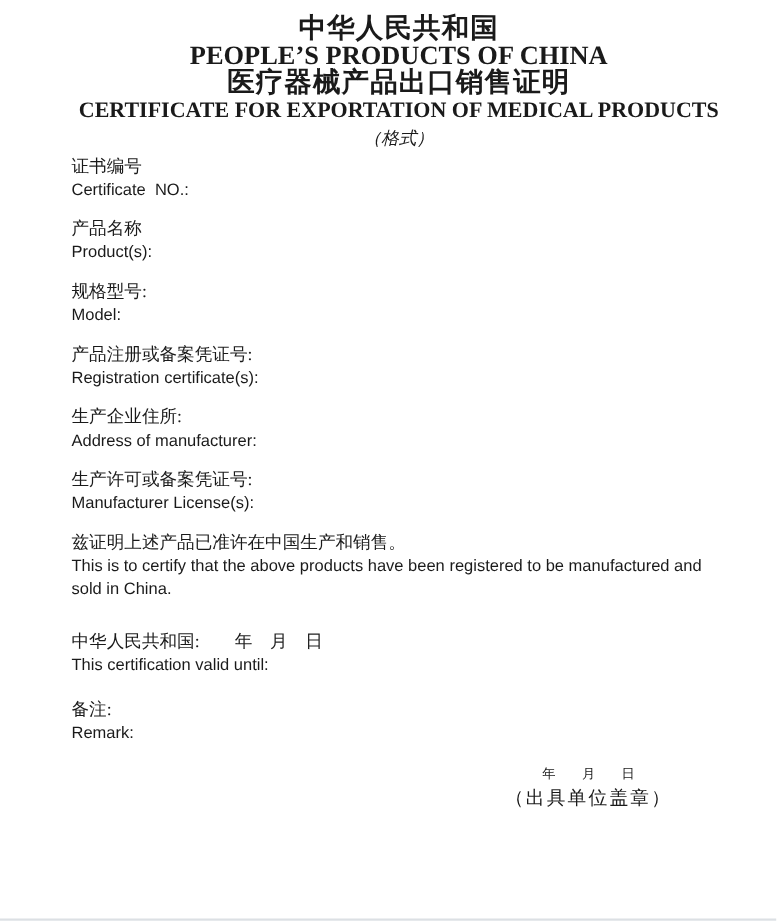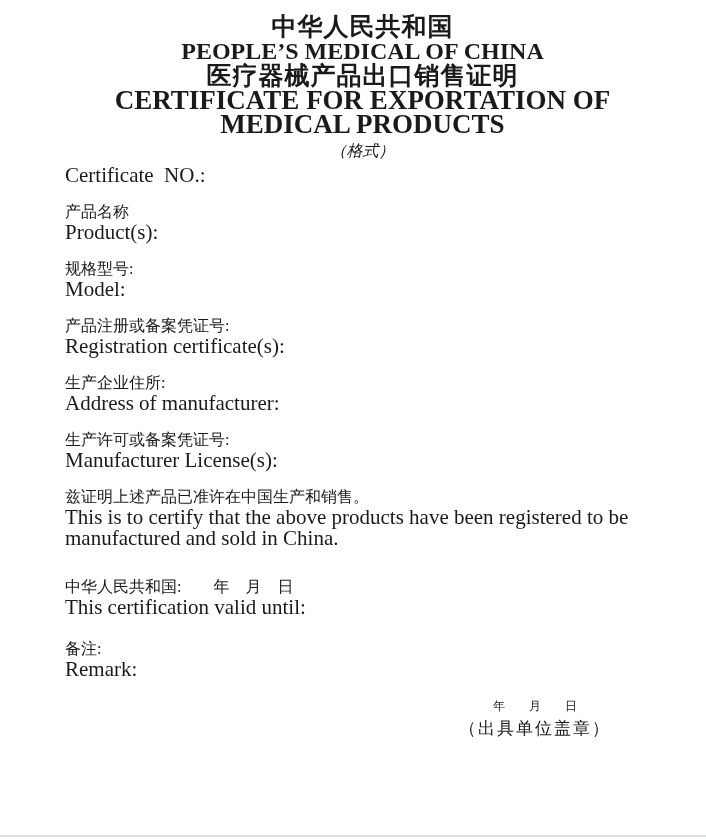--- a/index.html
+++ b/index.html
@@ -34,45 +34,45 @@
     font-weight: 700;
     font-family: "Liberation Serif", "DejaVu Serif", serif;
   }
   .subtitle-zh {
     font-size: 25px;
     line-height: 25px;
     font-weight: 700;
     letter-spacing: 1px;
   }
   .subtitle-en {
-    font-size: 27px;
+    font-size: 20px;
     line-height: 24px;
     font-weight: 700;
     max-width: 600px;
     margin: 0 auto;
   }
   .format-note {
     font-size: 16px;
     line-height: 17px;
     margin-top: 6px;
     font-style: italic;
   }
   
   .doc-body { margin-top: 6px; }
   .zh {
     font-size: 16px;
     line-height: 21px;
     white-space: pre-wrap;
     font-family: "Liberation Serif", "DejaVu Serif", serif;
   }
   .en {
-    font-size: 21px;
+    font-size: 15px;
     line-height: 21px;
     white-space: pre-wrap;
-    font-family: Liberation Serif, serif;
+    font-family: Liberation Sans, sans-serif;
   }
   .field-group { margin-bottom: 15px; }
   .certify-block { margin-top: 14px; margin-bottom: 27px; }
   .certify-block .en { max-width: 592px; }
   .validity-block { margin-bottom: 20px; }
   .remark-block { margin-bottom: 0; }
   
   .sign-block {
     margin-top: 15px;
     margin-left: auto;
@@ -100,29 +100,30 @@
     background: #dce0e4;
   }
 </style>
 </head>
 <body>
 
 <div class="page">
 
   <div class="doc-header">
     <div class="title-zh">中华人民共和国</div>
-    <div class="title-en">PEOPLE’S MEDICAL OF CHINA</div>
+    <div class="title-en">PEOPLE’S PRODUCTS OF CHINA</div>
     <div class="subtitle-zh">医疗器械产品出口销售证明</div>
     <div class="subtitle-en">CERTIFICATE FOR EXPORTATION OF MEDICAL PRODUCTS</div>
     <div class="format-note">（格式）</div>
   </div>
 
   <div class="doc-body">
 
     <div class="field-group">
+      <div class="zh">证书编号</div>
       <div class="en">Certificate  NO.:</div>
     </div>
 
     <div class="field-group">
       <div class="zh">产品名称</div>
       <div class="en">Product(s):</div>
     </div>
 
     <div class="field-group">
       <div class="zh">规格型号:</div>

